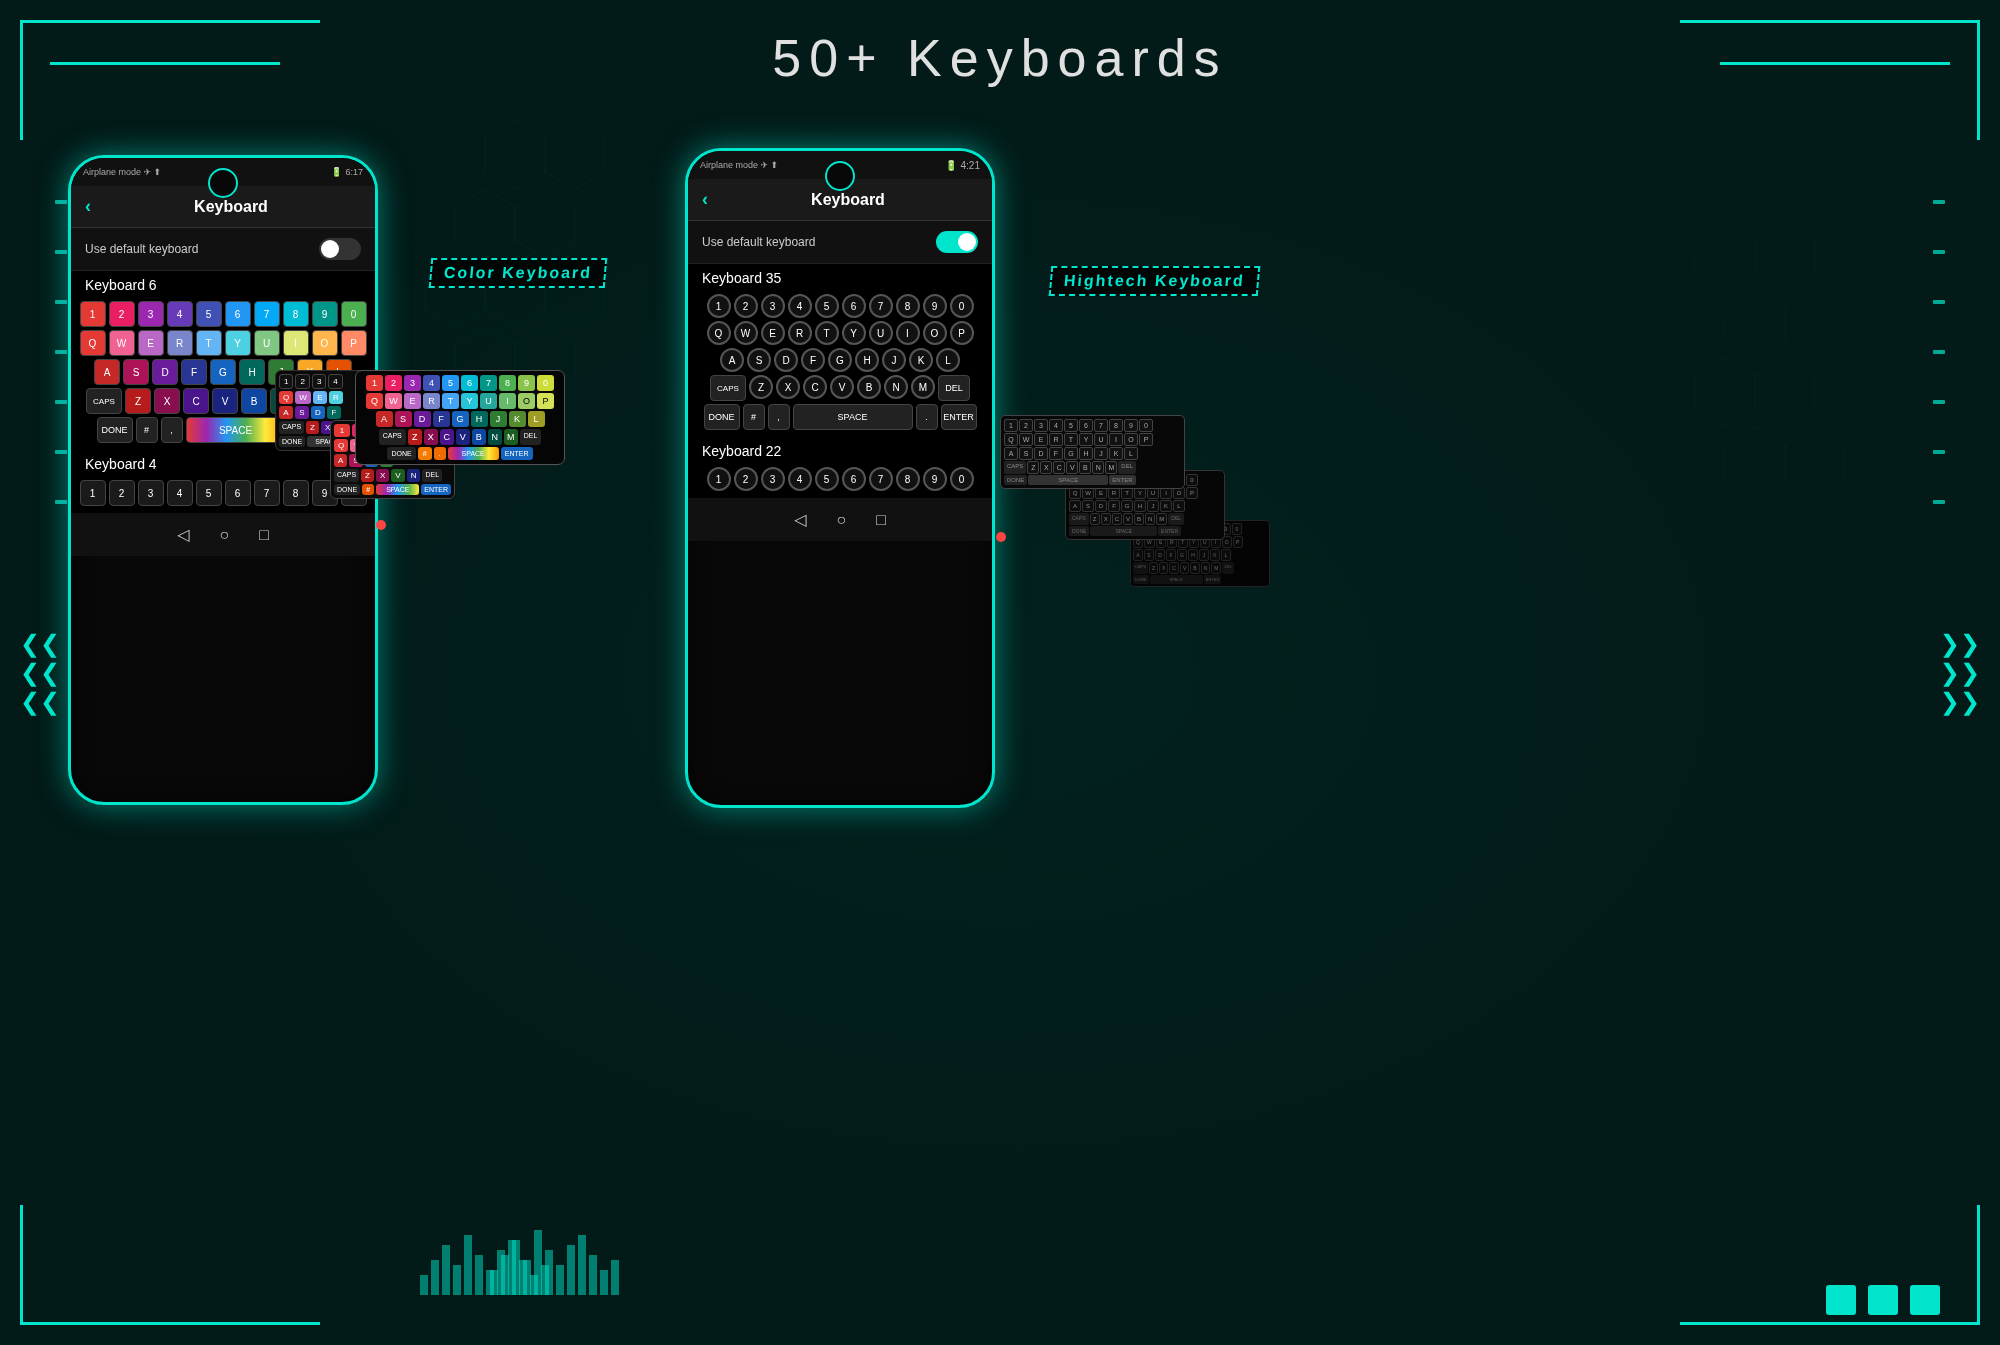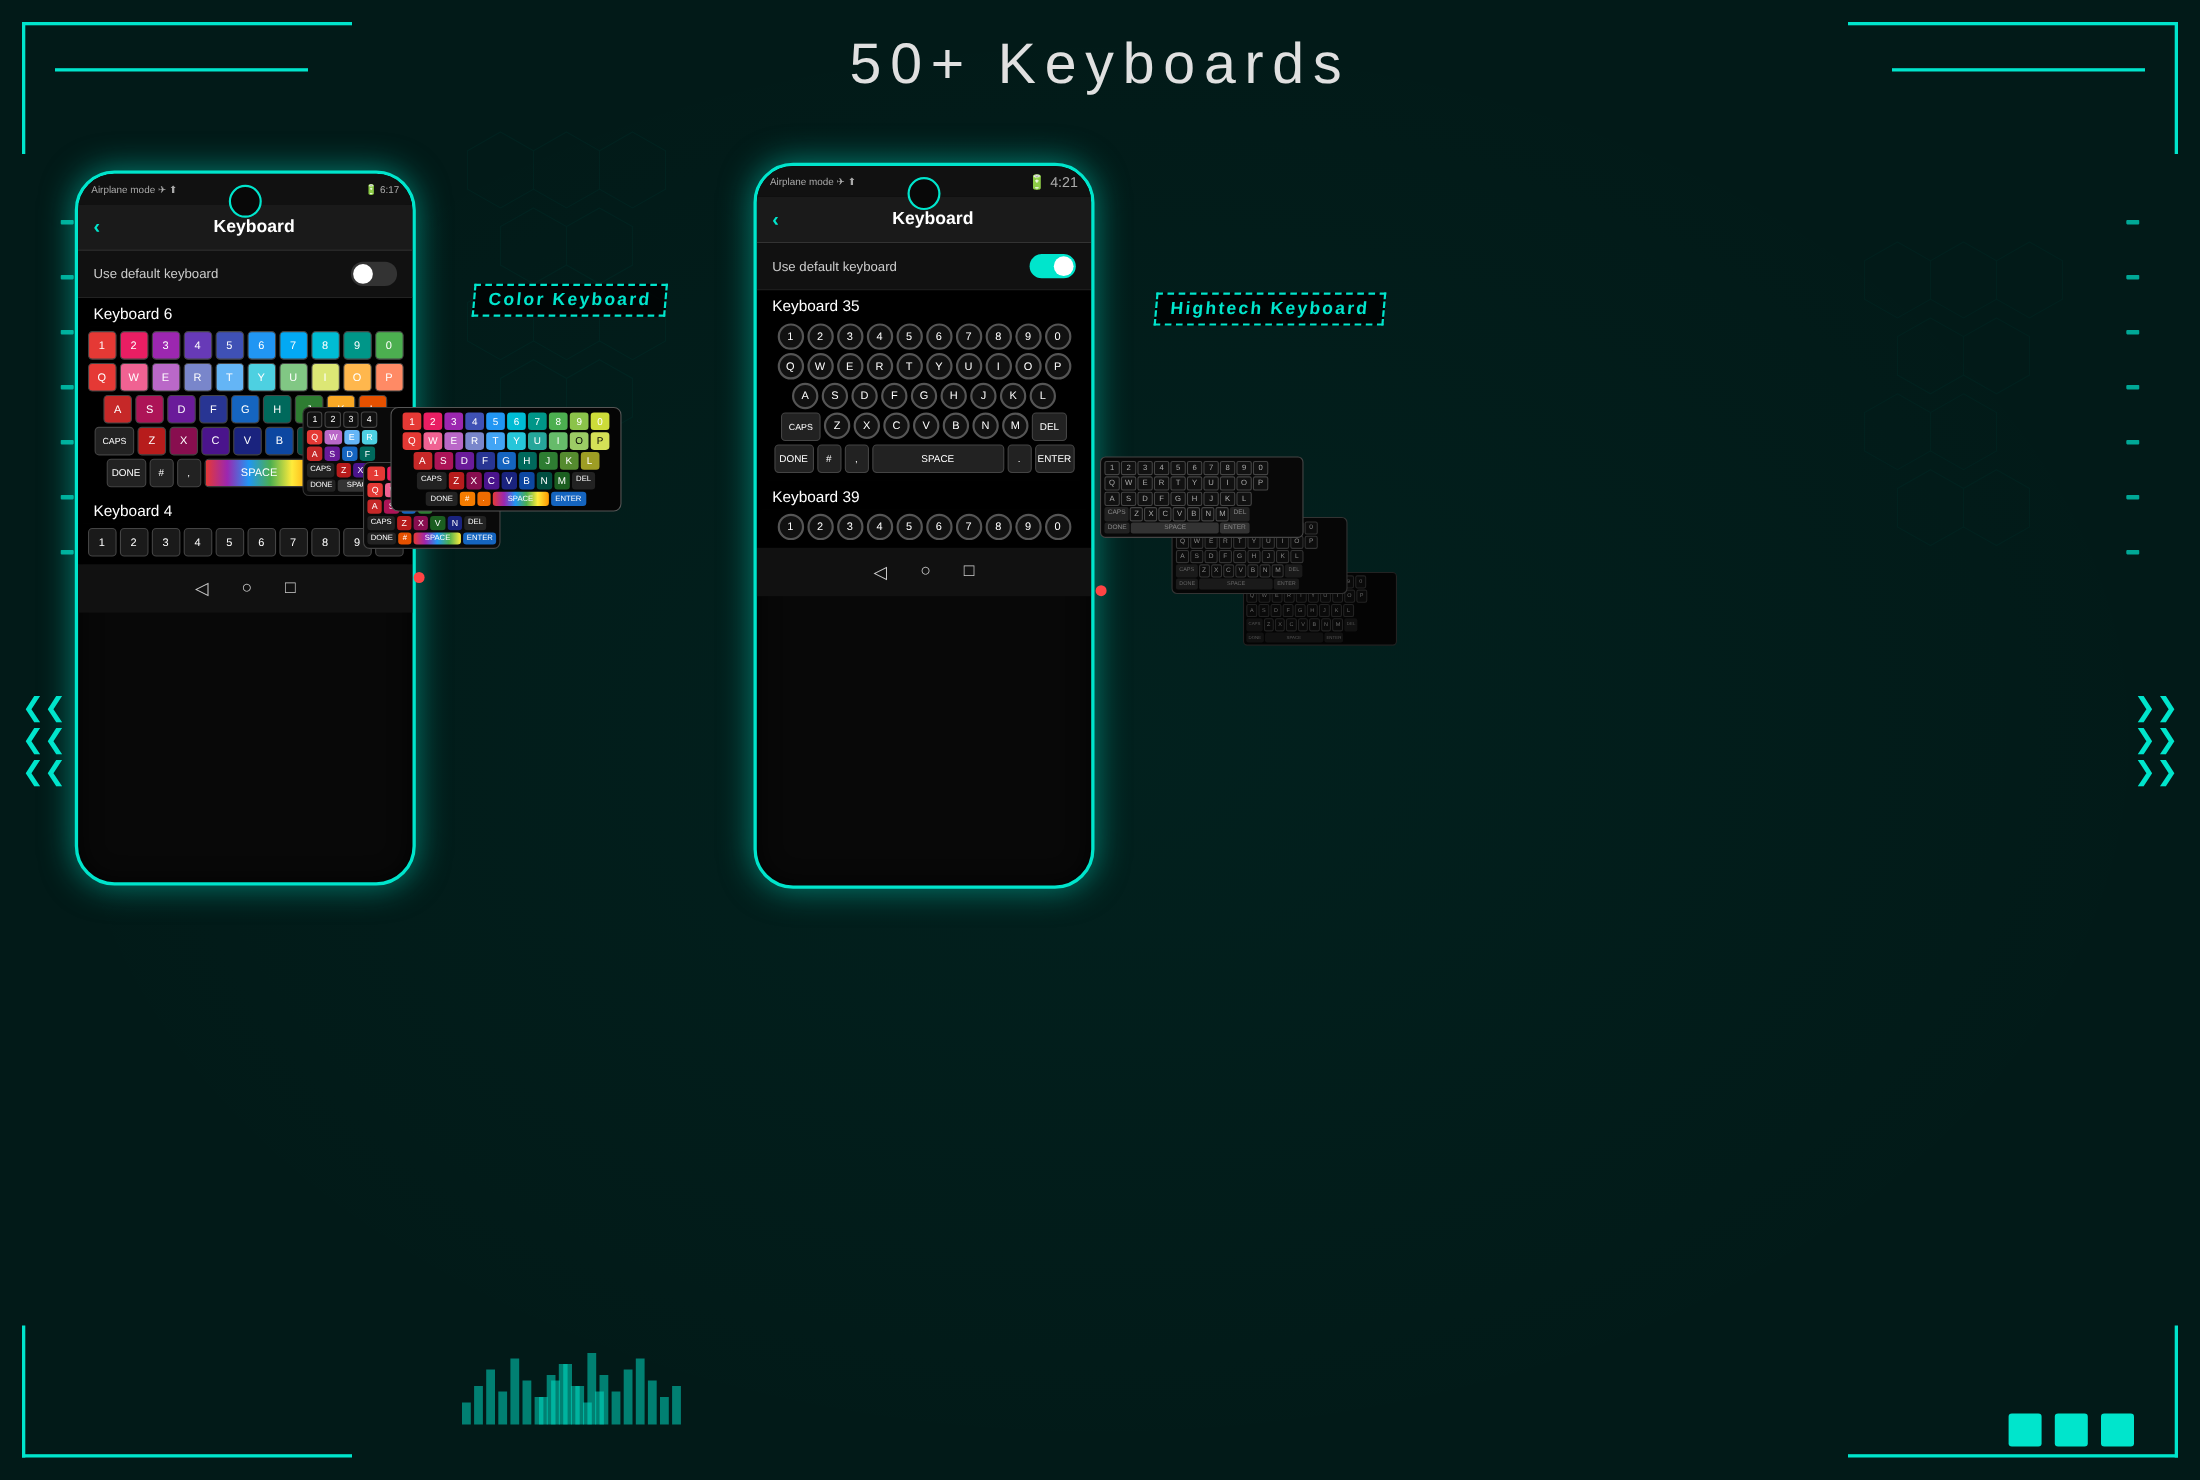--- a/index.html
+++ b/index.html
@@ -521,21 +521,21 @@
     <span class="nav-icon">○</span>
     <span class="nav-icon">□</span>
   </div>
 </div>
 
 <div class="phone phone-right">
 
   <div class="status-bar">
     <span style="font-size:9px;">Airplane mode ✈ ⬆</span>
     <div class="status-bar-notch"></div>
-    <span style="font-size:13px;">🔋 4:21</span>
+    <span style="font-size:10px;">🔋 4:21</span>
   </div>
 
   <div class="phone-header">
     <span class="back-btn">‹</span>
     <span class="header-title">Keyboard</span>
   </div>
 
   <div class="toggle-row">
     <span class="toggle-label">Use default keyboard</span>
     <div class="toggle-switch toggle-on">
@@ -595,21 +595,21 @@
     <div class="kb-row">
       <div class="kb-key kb-special" style="max-width:36px;">DONE</div>
       <div class="kb-key kb-special" style="max-width:20px;">#</div>
       <div class="kb-key kb-special" style="max-width:20px;">,</div>
       <div class="kb-key kb-special kb-space">SPACE</div>
       <div class="kb-key kb-special" style="max-width:18px;">.</div>
       <div class="kb-key kb-special" style="max-width:36px;">ENTER</div>
     </div>
   </div>
 
-  <div class="keyboard-label">Keyboard 39</div>
+  <div class="keyboard-label">Keyboard 22</div>
 
   <div class="keyboard-area">
     <div class="kb-row">
       <div class="kb-key-round">1</div>
       <div class="kb-key-round">2</div>
       <div class="kb-key-round">3</div>
       <div class="kb-key-round">4</div>
       <div class="kb-key-round">5</div>
       <div class="kb-key-round">6</div>
       <div class="kb-key-round">7</div>

